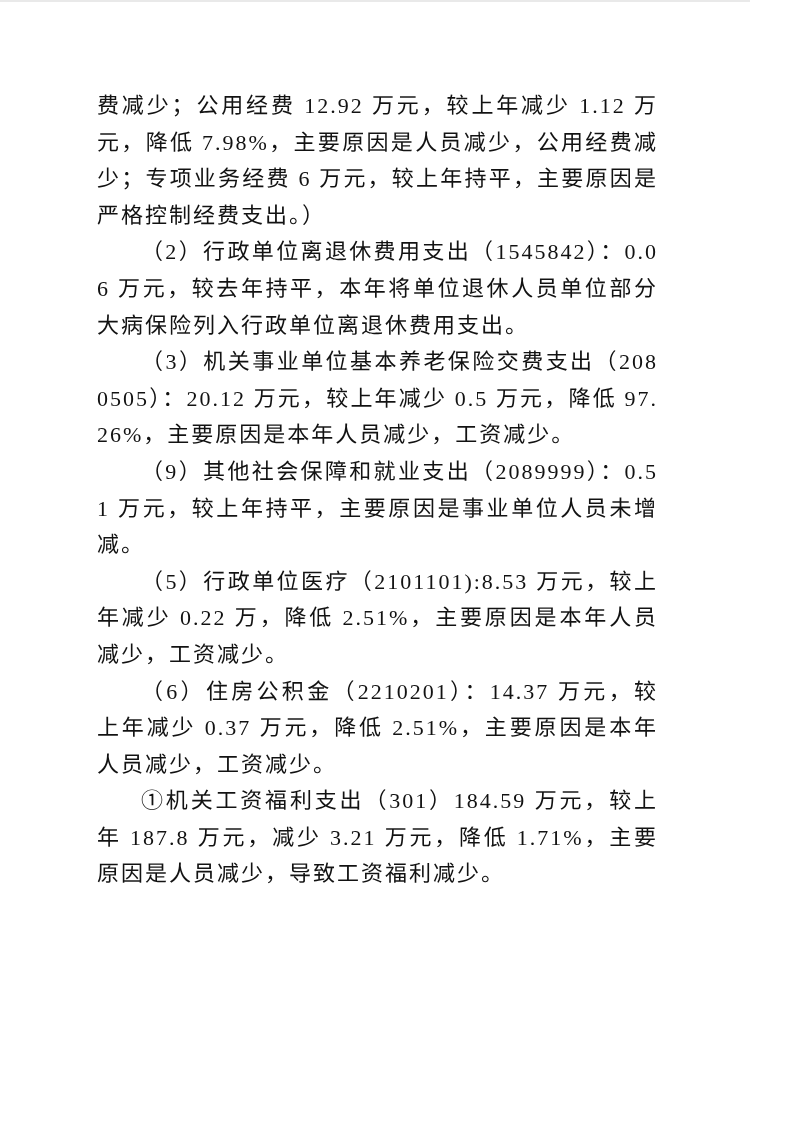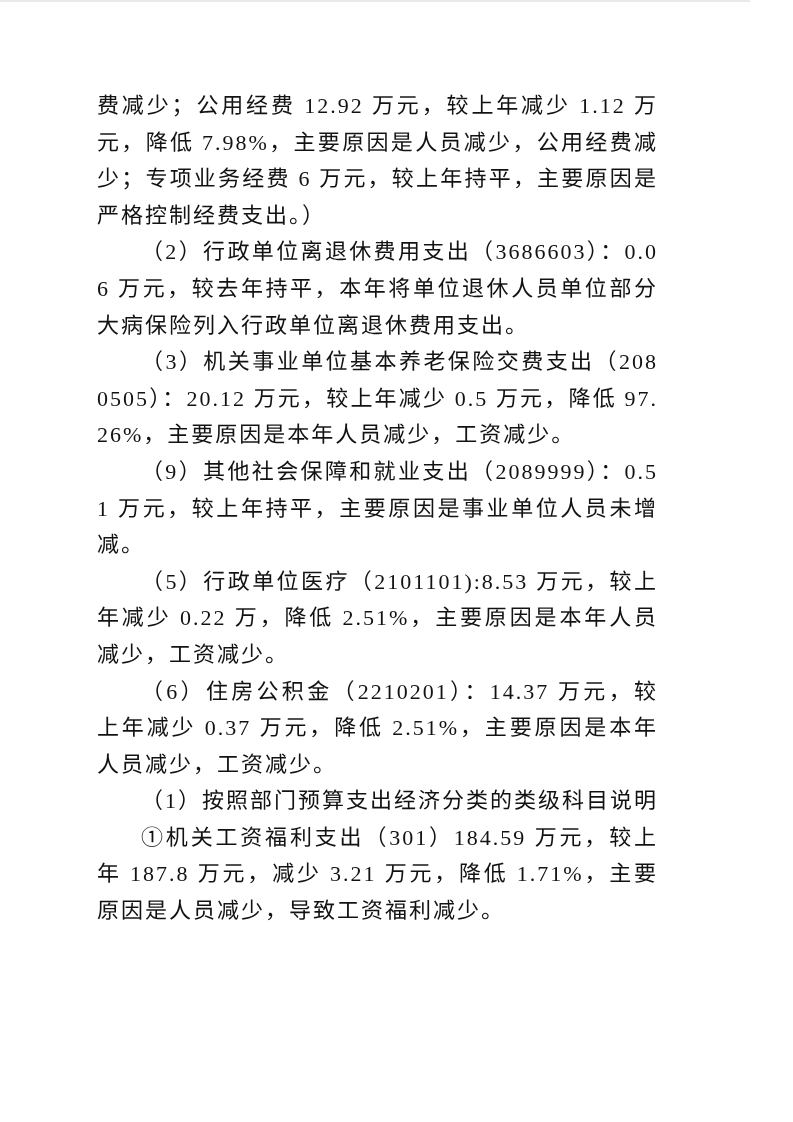--- a/index.html
+++ b/index.html
@@ -38,21 +38,20 @@
   .doc-body p.para.heading {
     font-weight: 700;
   }
 </style>
 </head>
 <body>
 
 <div class="page">
   <div class="doc-body">
     <p class="para continuation">费减少；公用经费 12.92 万元，较上年减少 1.12 万元，降低 7.98%，主要原因是人员减少，公用经费减少；专项业务经费 6 万元，较上年持平，主要原因是严格控制经费支出。）</p>
-    <p class="para">（2）行政单位离退休费用支出（3686603）：0.06 万元，较去年持平，本年将单位退休人员单位部分大病保险列入行政单位离退休费用支出。</p>
+    <p class="para">（2）行政单位离退休费用支出（1545842）：0.06 万元，较去年持平，本年将单位退休人员单位部分大病保险列入行政单位离退休费用支出。</p>
     <p class="para">（3）机关事业单位基本养老保险交费支出（2080505）：20.12 万元，较上年减少 0.5 万元，降低 97.26%，主要原因是本年人员减少，工资减少。</p>
     <p class="para">（9）其他社会保障和就业支出（2089999）：0.51 万元，较上年持平，主要原因是事业单位人员未增减。</p>
     <p class="para">（5）行政单位医疗（2101101):8.53 万元，较上年减少 0.22 万，降低 2.51%，主要原因是本年人员减少，工资减少。</p>
     <p class="para">（6）住房公积金（2210201）：14.37 万元，较上年减少 0.37 万元，降低 2.51%，主要原因是本年人员减少，工资减少。</p>
-    <p class="para">（1）按照部门预算支出经济分类的类级科目说明</p>
     <p class="para">①机关工资福利支出（301）184.59 万元，较上年 187.8 万元，减少 3.21 万元，降低 1.71%，主要原因是人员减少，导致工资福利减少。</p>
   </div>
 </div>
 
 </body></html>

